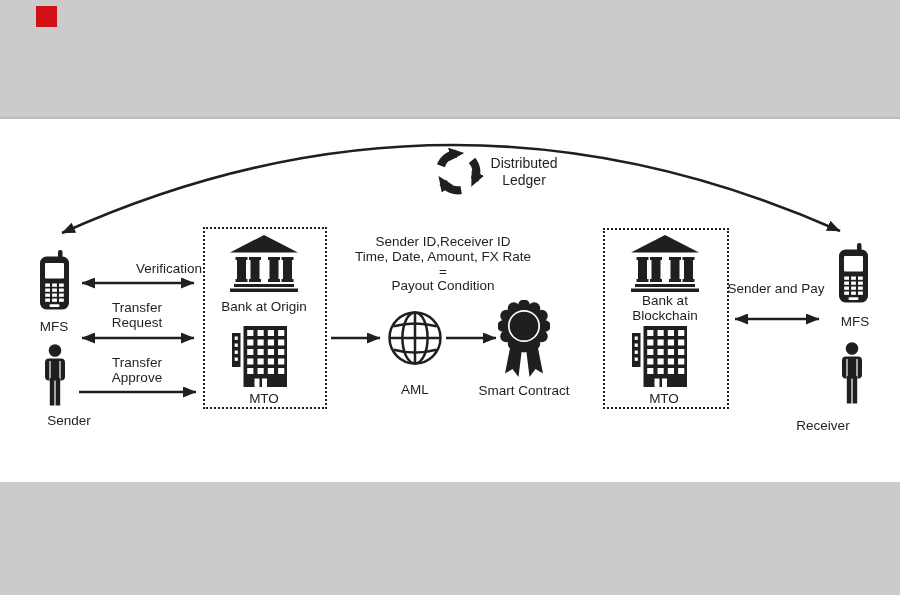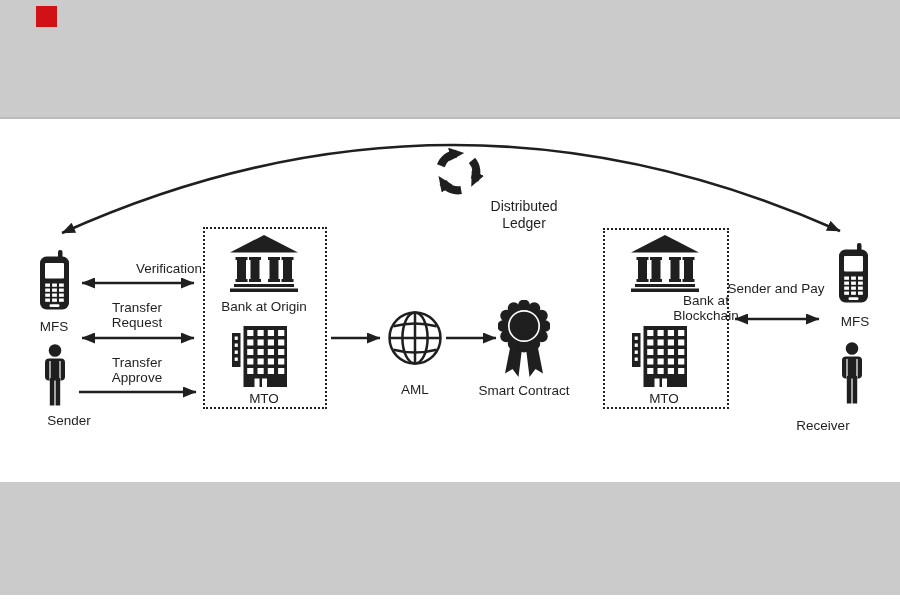--- a/index.html
+++ b/index.html
@@ -68,21 +68,21 @@
       <defs>
         <marker id="rm" markerUnits="userSpaceOnUse" markerWidth="16" markerHeight="14" refX="8" refY="7" orient="auto">
             <path class="ink" d="M0,0 L16,7 L0,14 Z"></path>
           </marker>
       </defs>
       <path class="ink-stroke" stroke-width="8.5" d="M 10.2 21.5 A 19 19 0 0 1 26.5 9.05" marker-end="url(#rm)"></path>
       <path class="ink-stroke" stroke-width="8.5" d="M 10.2 21.5 A 19 19 0 0 1 26.5 9.05" transform="rotate(120 28 28)" marker-end="url(#rm)"></path>
       <path class="ink-stroke" stroke-width="8.5" d="M 10.2 21.5 A 19 19 0 0 1 26.5 9.05" transform="rotate(240 28 28)" marker-end="url(#rm)"></path>
     </svg>
   </span>
-  <div class="label ledger-label two-line" style="left:524px;top:155px;margin-top:43px;">
+  <div class="label ledger-label two-line" style="left:524px;top:155px;">
     <div>Distributed</div>
     <div>Ledger</div>
   </div>
 
   <span class="icon" style="left:39px;top:250px;">
     <svg width="31" height="60" viewBox="0 0 31 60">
       <rect class="ink" x="19" y="0" width="4.5" height="9" rx="2"></rect>
       <rect class="ink" x="1" y="6.5" width="29" height="53" rx="6.5"></rect>
       <rect class="wht" x="6" y="13" width="19" height="15.5" rx="1"></rect>
       <g class="wht">
@@ -180,20 +180,26 @@
           <rect x="25.5" y="42" width="6.2" height="6"></rect>
           <rect x="35.8" y="42" width="6.2" height="6"></rect>
           <rect x="46.1" y="42" width="6.2" height="6"></rect>
         <rect x="22.5" y="52.5" width="5" height="8.5"></rect>
           <rect x="30" y="52.5" width="5" height="8.5"></rect>
       </g>
     </svg>
   </span>
   <div class="label" style="left:264px;top:392px;">MTO</div>
 
+  <div class="label cond two-line" style="left:443px;top:235px;">
+    <div>Sender ID,Receiver ID</div>
+    <div>Time, Date, Amount, FX Rate</div>
+    <div>=</div>
+    <div>Payout Condition</div>
+  </div>
 
   <span class="icon" style="left:387px;top:310px;">
     <svg width="56" height="56" viewBox="0 0 60 60">
       <g class="ink-stroke" stroke-width="2.7">
         <circle cx="30" cy="30" r="27.3"></circle>
         <ellipse cx="30" cy="30" rx="13.5" ry="27.3"></ellipse>
         <line x1="2.7" y1="30" x2="57.3" y2="30"></line>
         <line x1="30" y1="2.7" x2="30" y2="57.3"></line>
         <path d="M7,17.5 Q30,11.5 53,17.5"></path>
         <path d="M7,42.5 Q30,48.5 53,42.5"></path>
@@ -241,21 +247,21 @@
           <rect x="39.5" y="25" width="9" height="19"></rect>
           <rect x="38" y="44" width="12" height="3"></rect>
         <rect x="51.5" y="22" width="12" height="3"></rect>
           <rect x="53" y="25" width="9" height="19"></rect>
           <rect x="51.5" y="44" width="12" height="3"></rect>
         <rect x="4" y="49" width="60" height="3"></rect>
         <rect x="0" y="53.5" width="68" height="3.5"></rect>
       </g>
     </svg>
   </span>
-  <div class="label two-line" style="left:665px;top:294px;margin-left:41px;">
+  <div class="label two-line" style="left:665px;top:294px;">
     <div>Bank at</div>
     <div>Blockchain</div>
   </div>
   <span class="icon" style="left:632px;top:326px;">
     <svg width="55" height="61" viewBox="0 0 55 61">
       <rect class="ink" x="0" y="7" width="8.5" height="34"></rect>
       <g class="wht">
           <rect x="2.7" y="10.5" width="3.1" height="3.4"></rect>
           <rect x="2.7" y="17.5" width="3.1" height="3.4"></rect>
           <rect x="2.7" y="24.5" width="3.1" height="3.4"></rect>

